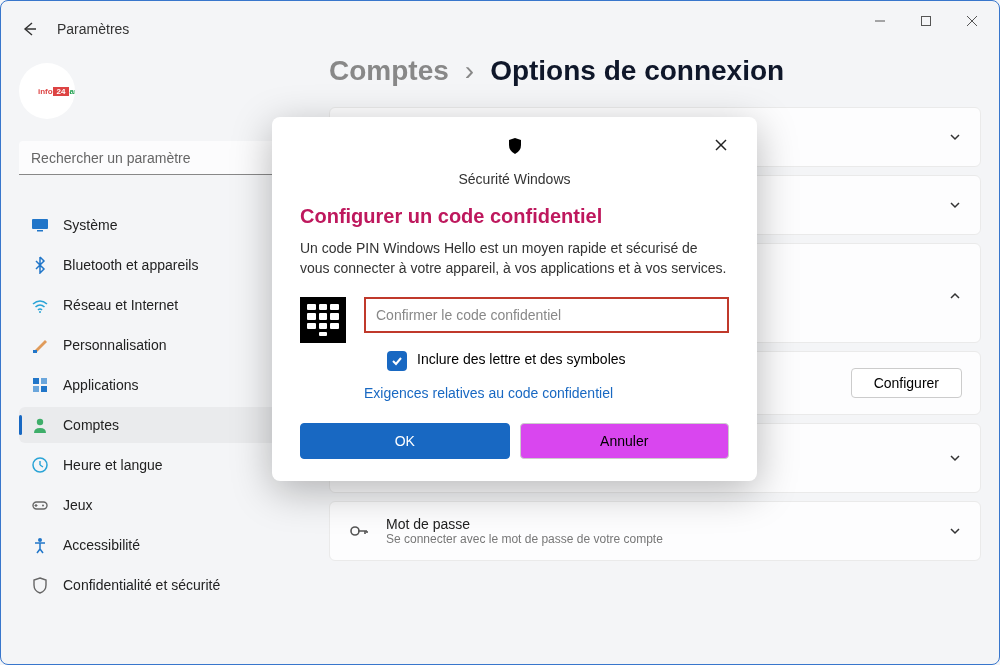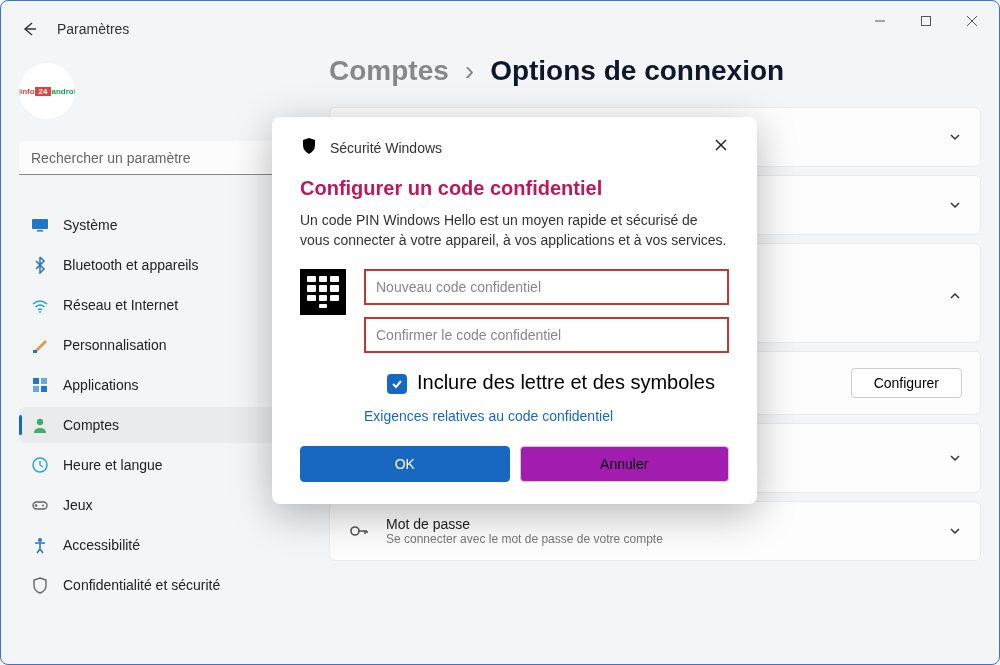--- a/index.html
+++ b/index.html
@@ -40,38 +40,38 @@
     .option-title { font-size: 14px; color:#222; }
     .option-sub { font-size: 12px; color:#777; }
     .chevron { color:#555; }
     .cfg-btn { background:#fff; border:1px solid #ccc; border-radius:4px; padding:6px 22px; font-size:14px; }
     .card-tall { min-height: 100px; align-items:flex-start; padding-top:20px; }
     .card-align-top .chevron { margin-top: 0; }
     .card-cfg { padding: 16px 18px; justify-content:flex-end; }
 
     
     .dialog { position: absolute; top: 116px; left: 271px; width: 485px; background: #fff; border-radius: 8px; box-shadow: 0 10px 40px rgba(0,0,0,0.28); padding: 20px 28px 22px 28px; z-index: 10; }
-    .dlg-head { display:flex; align-items:center; gap:12px; margin-bottom: 18px; position: relative; }
+    .dlg-head { display:flex; align-items:center; gap:12px; margin-bottom: 18px; position: relative; flex-direction: column; }
     .dlg-head-title { font-size: 14px; color:#333; }
     .dlg-close { position:absolute; right:-4px; top:-4px; width:24px; height:24px; display:flex; align-items:center; justify-content:center; color:#333; }
     .dlg-title { font-size: 20px; font-weight: 600; color: #be185d; margin-bottom: 10px; }
     .dlg-desc { font-size: 14px; color: #333; line-height: 1.45; margin-bottom: 18px; }
     .dlg-body { display:flex; gap: 18px; }
     .pin-icon { width: 46px; height: 46px; background: #000; display:grid; grid-template-columns: repeat(3, 1fr); grid-template-rows: repeat(3, 1fr) 0.5fr; gap: 3px; padding: 7px; flex-shrink:0; }
     .pin-icon span { background:#fff; border-radius:1px; }
     .pin-icon .zero { grid-column:2; }
     .form-col { flex:1; display:flex; flex-direction:column; }
     .pin-input { height: 36px; border: 2px solid #c0392b; padding: 0 10px; font-size: 14px; margin-bottom: 12px; background:#fff; }
     .pin-input::placeholder { color:#888; }
-    .chk-row { display:flex; align-items:flex-end; gap:10px; font-size:20px; margin-top: 6px; margin-bottom: 14px; padding-left: 23px; }
+    .chk-row { display:flex; align-items:flex-start; gap:10px; font-size:14px; margin-top: 6px; margin-bottom: 14px; padding-left: 23px; }
     .chk { width:20px; height:20px; border-radius:4px; background:#1868c2; display:flex; align-items:center; justify-content:center; }
     .chk svg { width:14px; height:14px; stroke:#fff; }
     .link { color:#1868c2; font-size:14px; font-weight:500; }
     .dlg-actions { display:flex; gap:10px; margin-top: 22px; }
-    .dlg-btn { flex:1; height: 36px; border-radius:4px; font-size:14px; border:1px solid #ccc; background:#a21caf; }
+    .dlg-btn { flex:1; height: 36px; border-radius:4px; font-size:14px; border:1px solid #ccc; background:#d946ef; }
     .dlg-btn.primary { background:#1868c2; border-color:#1868c2; color:#fff; }
   </style>
 </head>
 <body>
 
 <div class="titlebar">
   <div class="winbtn">
       <svg viewBox="0 0 12 12">
         <line x1="1" y1="6" x2="11" y2="6" stroke="#555" stroke-width="1"></line>
       </svg>
@@ -96,21 +96,21 @@
         <line x1="5" y1="9" x2="16" y2="9" stroke="#333" stroke-width="1.4"></line>
       </svg>
   </div>
   <div class="app-title">Paramètres</div>
 </div>
 
 <div class="content">
   <aside class="sidebar">
     <div class="avatar-row">
       <div class="avatar">
-        <div class="avatar-inner"><span style="color:#2aa;">|||</span><span style="color:#d44;">info</span><span style="background:#d44;color:#fff;padding:0 4px;">24</span><span style="color:#1a9e4b;">android</span></div>
+        <div class="avatar-inner"><span style="color:#2aa;">|||</span><span style="color:#d44;padding-left:36px;">info</span><span style="background:#d44;color:#fff;padding:0 4px;">24</span><span style="color:#1a9e4b;">android</span></div>
       </div>
     </div>
     <input class="search-box" placeholder="Rechercher un paramètre" style="">
     <nav class="nav">
       <div class="nav-item">
         <span class="nav-icon">
             <svg viewBox="0 0 18 18">
               <rect x="1" y="3" width="16" height="10" rx="1" fill="#2176c9"></rect>
               <rect x="6" y="14" width="6" height="1.5" fill="#2176c9"></rect>
             </svg>
@@ -288,21 +288,20 @@
         <span></span>
         <span></span>
       <span></span>
         <span></span>
         <span></span>
       <span style="visibility:hidden"></span>
         <span class="zero"></span>
         <span style="visibility:hidden"></span>
     </div>
     <div class="form-col">
-      <input class="pin-input" type="password" placeholder="Nouveau code confidentiel" style="">
       <input class="pin-input" type="password" placeholder="Confirmer le code confidentiel" style="">
       <div class="chk-row">
         <span class="chk">
           <svg viewBox="0 0 14 14">
               <path d="M3 7 L6 10 L11 4" fill="none" stroke="#fff" stroke-width="2"></path>
             </svg>
         </span>
         <span>Inclure des lettre et des symboles</span>
       </div>
       <span class="link">Exigences relatives au code confidentiel</span>

